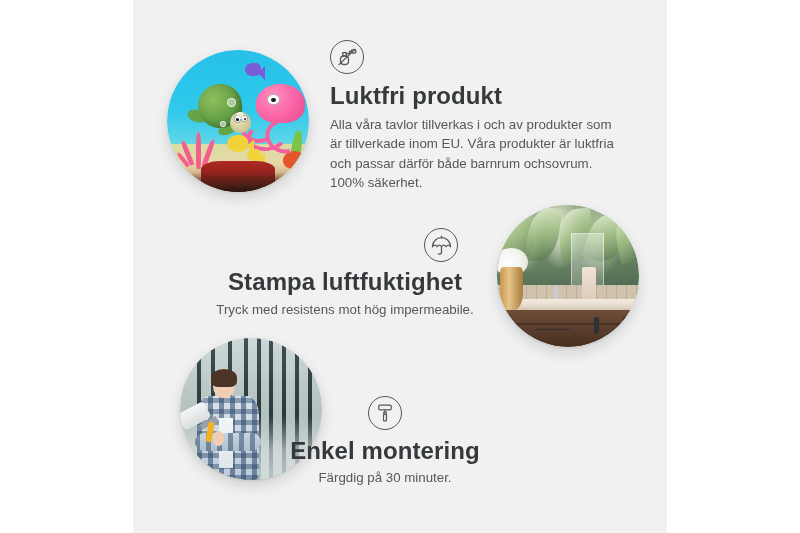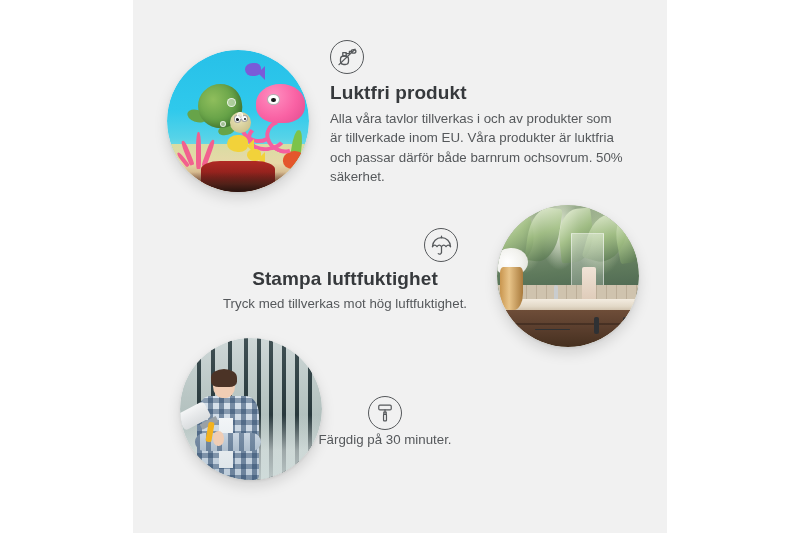--- a/index.html
+++ b/index.html
@@ -280,21 +280,21 @@
   
   .feature { position:absolute; }
   .icon-circle{
     width: 34px; height: 34px;
     border: 1.6px solid #55585b;
     border-radius: 50%;
     display:flex; align-items:center; justify-content:center;
     box-sizing: border-box;
   }
   .feat-title{
-    font-size: 19px;
+    font-size: 24px;
     font-weight: 700;
     color: #36393c;
     letter-spacing: 0.1px;
     margin: 0;
   }
   .feat-body{
     font-size: 13.3px;
     line-height: 1.45;
     color: #55585b;
     margin: 0;
@@ -425,44 +425,45 @@
     <div class="icon-circle">
       <svg width="24" height="24" viewBox="0 0 24 24" fill="none" stroke="#55585b" stroke-width="1.3" stroke-linecap="round" stroke-linejoin="round">
         <rect x="5.5" y="11" width="8" height="8.5" rx="3.2"></rect>
         <rect x="7.8" y="7.6" width="3.4" height="3.4"></rect>
         <path d="M11.2 8.6 h3.2 v-2.1 h2.6"></path>
         <ellipse cx="18.6" cy="6.4" rx="2.3" ry="1.7"></ellipse>
         <path d="M4 19.6 L20 4.2"></path>
       </svg>
     </div>
     <p class="feat-title">Luktfri produkt</p>
-    <p class="feat-body">Alla våra tavlor tillverkas i och av produkter som är tillverkade inom EU. Våra produkter är luktfria och passar därför både barnrum ochsovrum. 50% säkerhet.</p>
+    <p class="feat-body">Alla våra tavlor tillverkas i och av produkter som är tillverkade inom EU. Våra produkter är luktfria och passar därför både barnrum ochsovrum. 100% säkerhet.</p>
   </div>
 
   <div class="feature feature-2">
     <div class="icon-row">
       <div class="icon-circle">
         <svg width="23" height="23" viewBox="0 0 24 24" fill="none" stroke="#55585b" stroke-width="1.3" stroke-linecap="round" stroke-linejoin="round">
           <path d="M2.6 13.2 A9.4 9.4 0 0 1 21.4 13.2"></path>
           <path d="M2.6 13.2 q2.35 -3 4.7 0 q2.35 -3 4.7 0 q2.35 -3 4.7 0 q2.35 -3 4.7 0"></path>
           <path d="M12 13.2 V19.2"></path>
           <path d="M12 19.2 a2 2 0 0 1 -3.4 1.3"></path>
           <path d="M12 4 V2.2"></path>
         </svg>
       </div>
     </div>
     <p class="feat-title">Stampa luftfuktighet</p>
-    <p class="feat-body">Tryck med tillverkas mot hög luftfuktighet.</p>
+    <p class="feat-body">Tryck med resistens mot hög impermeabile.</p>
   </div>
 
   <div class="feature feature-3">
     <div class="icon-row">
       <div class="icon-circle">
         <svg width="22" height="22" viewBox="0 0 24 24" fill="none" stroke="#55585b" stroke-width="1.3" stroke-linecap="round" stroke-linejoin="round">
           <rect x="5.2" y="3.4" width="13.6" height="5.2" rx="1.3"></rect>
           <path d="M12 8.6 V11 h-1.3 v2.6 h2.6 V11 H12"></path>
           <rect x="10.4" y="13.6" width="3.2" height="7" rx="0.8"></rect>
         </svg>
       </div>
     </div>
+    <p class="feat-title">Enkel montering</p>
     <p class="feat-body">Färgdig på 30 minuter.</p>
   </div>
 </div>
 
 </body></html>

